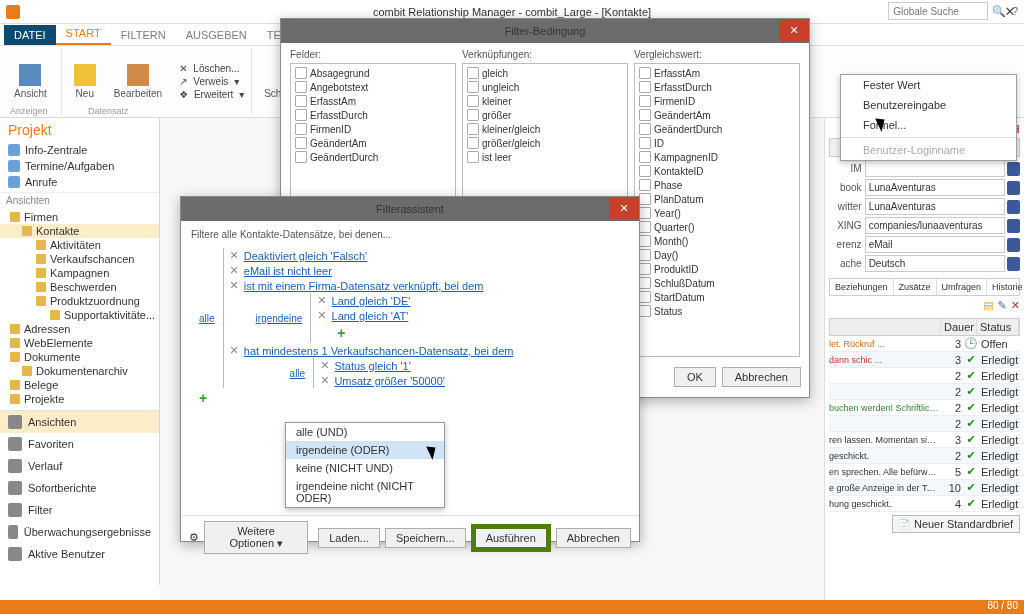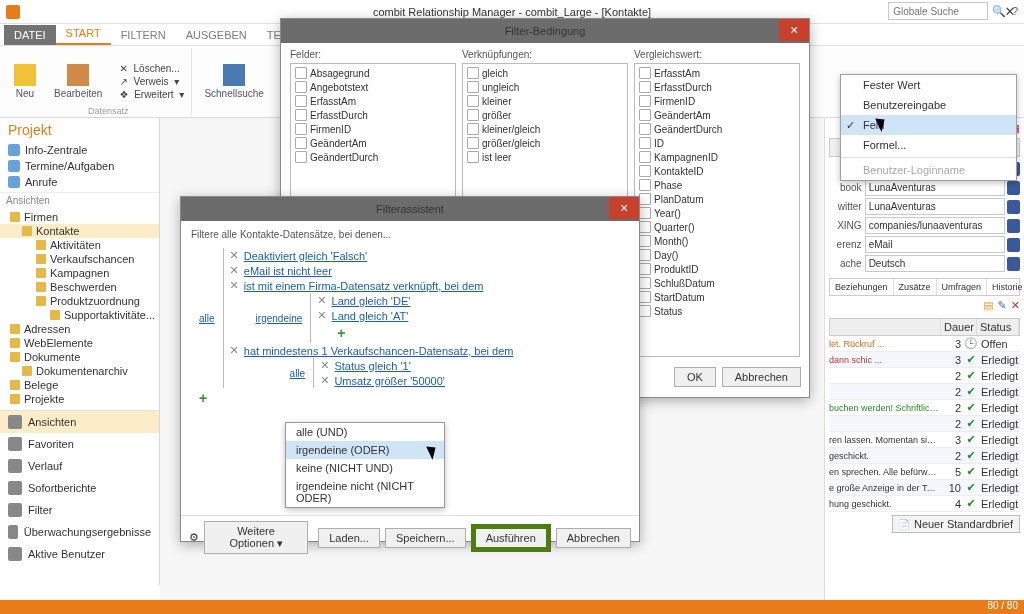--- a/index.html
+++ b/index.html
@@ -3,21 +3,21 @@
 <meta charset="utf-8">
 <style>
 *{margin:0;padding:0;box-sizing:border-box;font-family:"Segoe UI",Tahoma,sans-serif;font-size:11px;color:#333}
 body{width:1024px;height:614px;background:#fff;position:relative;overflow:hidden}
 .titlebar{height:24px;background:#fff;display:flex;align-items:center;justify-content:center;position:relative;border-bottom:1px solid #e0e0e0}
 .titlebar .icon{position:absolute;left:6px;width:14px;height:14px;background:#e87c1a;border-radius:2px}
 .titlebar .ctrls{position:absolute;right:0;display:flex}
 .titlebar .ctrls span{width:28px;height:22px;display:flex;align-items:center;justify-content:center;font-size:13px;color:#444}
 .ribbon-tabs{height:22px;display:flex;align-items:flex-end;padding-left:4px;background:#fff;border-bottom:1px solid #e0e0e0}
 .rtab{padding:4px 10px;color:#7c7c7c;cursor:pointer}
-.rtab.datei{background:#737373;color:#fff}
+.rtab.datei{background:#0c4a6e;color:#fff}
 .rtab.active{color:#e87c1a;border-bottom:2px solid #e87c1a}
 .ribbon{height:72px;background:#fdfdfd;border-bottom:1px solid #d8d8d8;display:flex;padding:2px 6px;position:relative}
 .rbtn{display:flex;flex-direction:column;align-items:center;justify-content:center;padding:2px 8px;margin-right:2px}
 .rbtn .ico{width:22px;height:22px;margin-bottom:2px}
 .rbtn .lbl{font-size:10px;color:#555;text-align:center}
 .rgrp{border-right:1px solid #e4e4e4;padding-right:4px;margin-right:4px;display:flex;align-items:center}
 .rgrp-label{position:absolute;bottom:1px;font-size:9px;color:#9a9a9a}
 .smallbtns{display:flex;flex-direction:column;justify-content:center;margin-left:4px}
 .smallbtns span{font-size:10px;color:#444;padding:1px 3px;white-space:nowrap}
 .gsearch{position:absolute;right:6px;top:2px;display:flex;align-items:center}
@@ -126,20 +126,27 @@
   <div class="gsearch">
     <input placeholder="Globale Suche" style="">
     <span class="mag">🔍</span>
     <span class="mag" style="margin-left:6px">?</span>
   </div>
 </div>
 
 <div class="ribbon">
   <div class="rgrp">
     <div class="rbtn">
+        <div class="ico" style="background:#5a8bbd"></div>
+        <span class="lbl">Ansicht</span>
+      </div>
+    <span class="rgrp-label" style="left:10px">Anzeigen</span>
+  </div>
+  <div class="rgrp">
+    <div class="rbtn">
         <div class="ico" style="background:#f0c23a"></div>
         <span class="lbl">Neu</span>
       </div>
     <div class="rbtn">
         <div class="ico" style="background:#d08a4a"></div>
         <span class="lbl">Bearbeiten</span>
       </div>
     <div class="smallbtns">
       <span>✕ <span>Löschen...</span></span>
       <span>↗ <span>Verweis</span> ▾</span>
@@ -391,21 +398,20 @@
         <span>Groß-/Klein beachten</span>
       </label>
     <button>OK</button>
     <button>Abbrechen</button>
   </div>
 </div>
 
 <div id="ctx-menu">
     <div class="mi">Fester Wert</div>
     <div class="mi">Benutzereingabe</div>
-    <div class="mi sel chk">Feld</div>
     <div class="mi">Formel...</div>
     <div class="sep"></div>
     <div class="mi dis">Benutzer-Loginname</div>
   </div>
 <div class="cursor" style="left:878px;top:116px"></div>
 
 <div class="dlg" id="dlg-filt">
   <div class="dtitle">
       <span>Filterassistent</span>
     <span class="dclose">✕</span>

